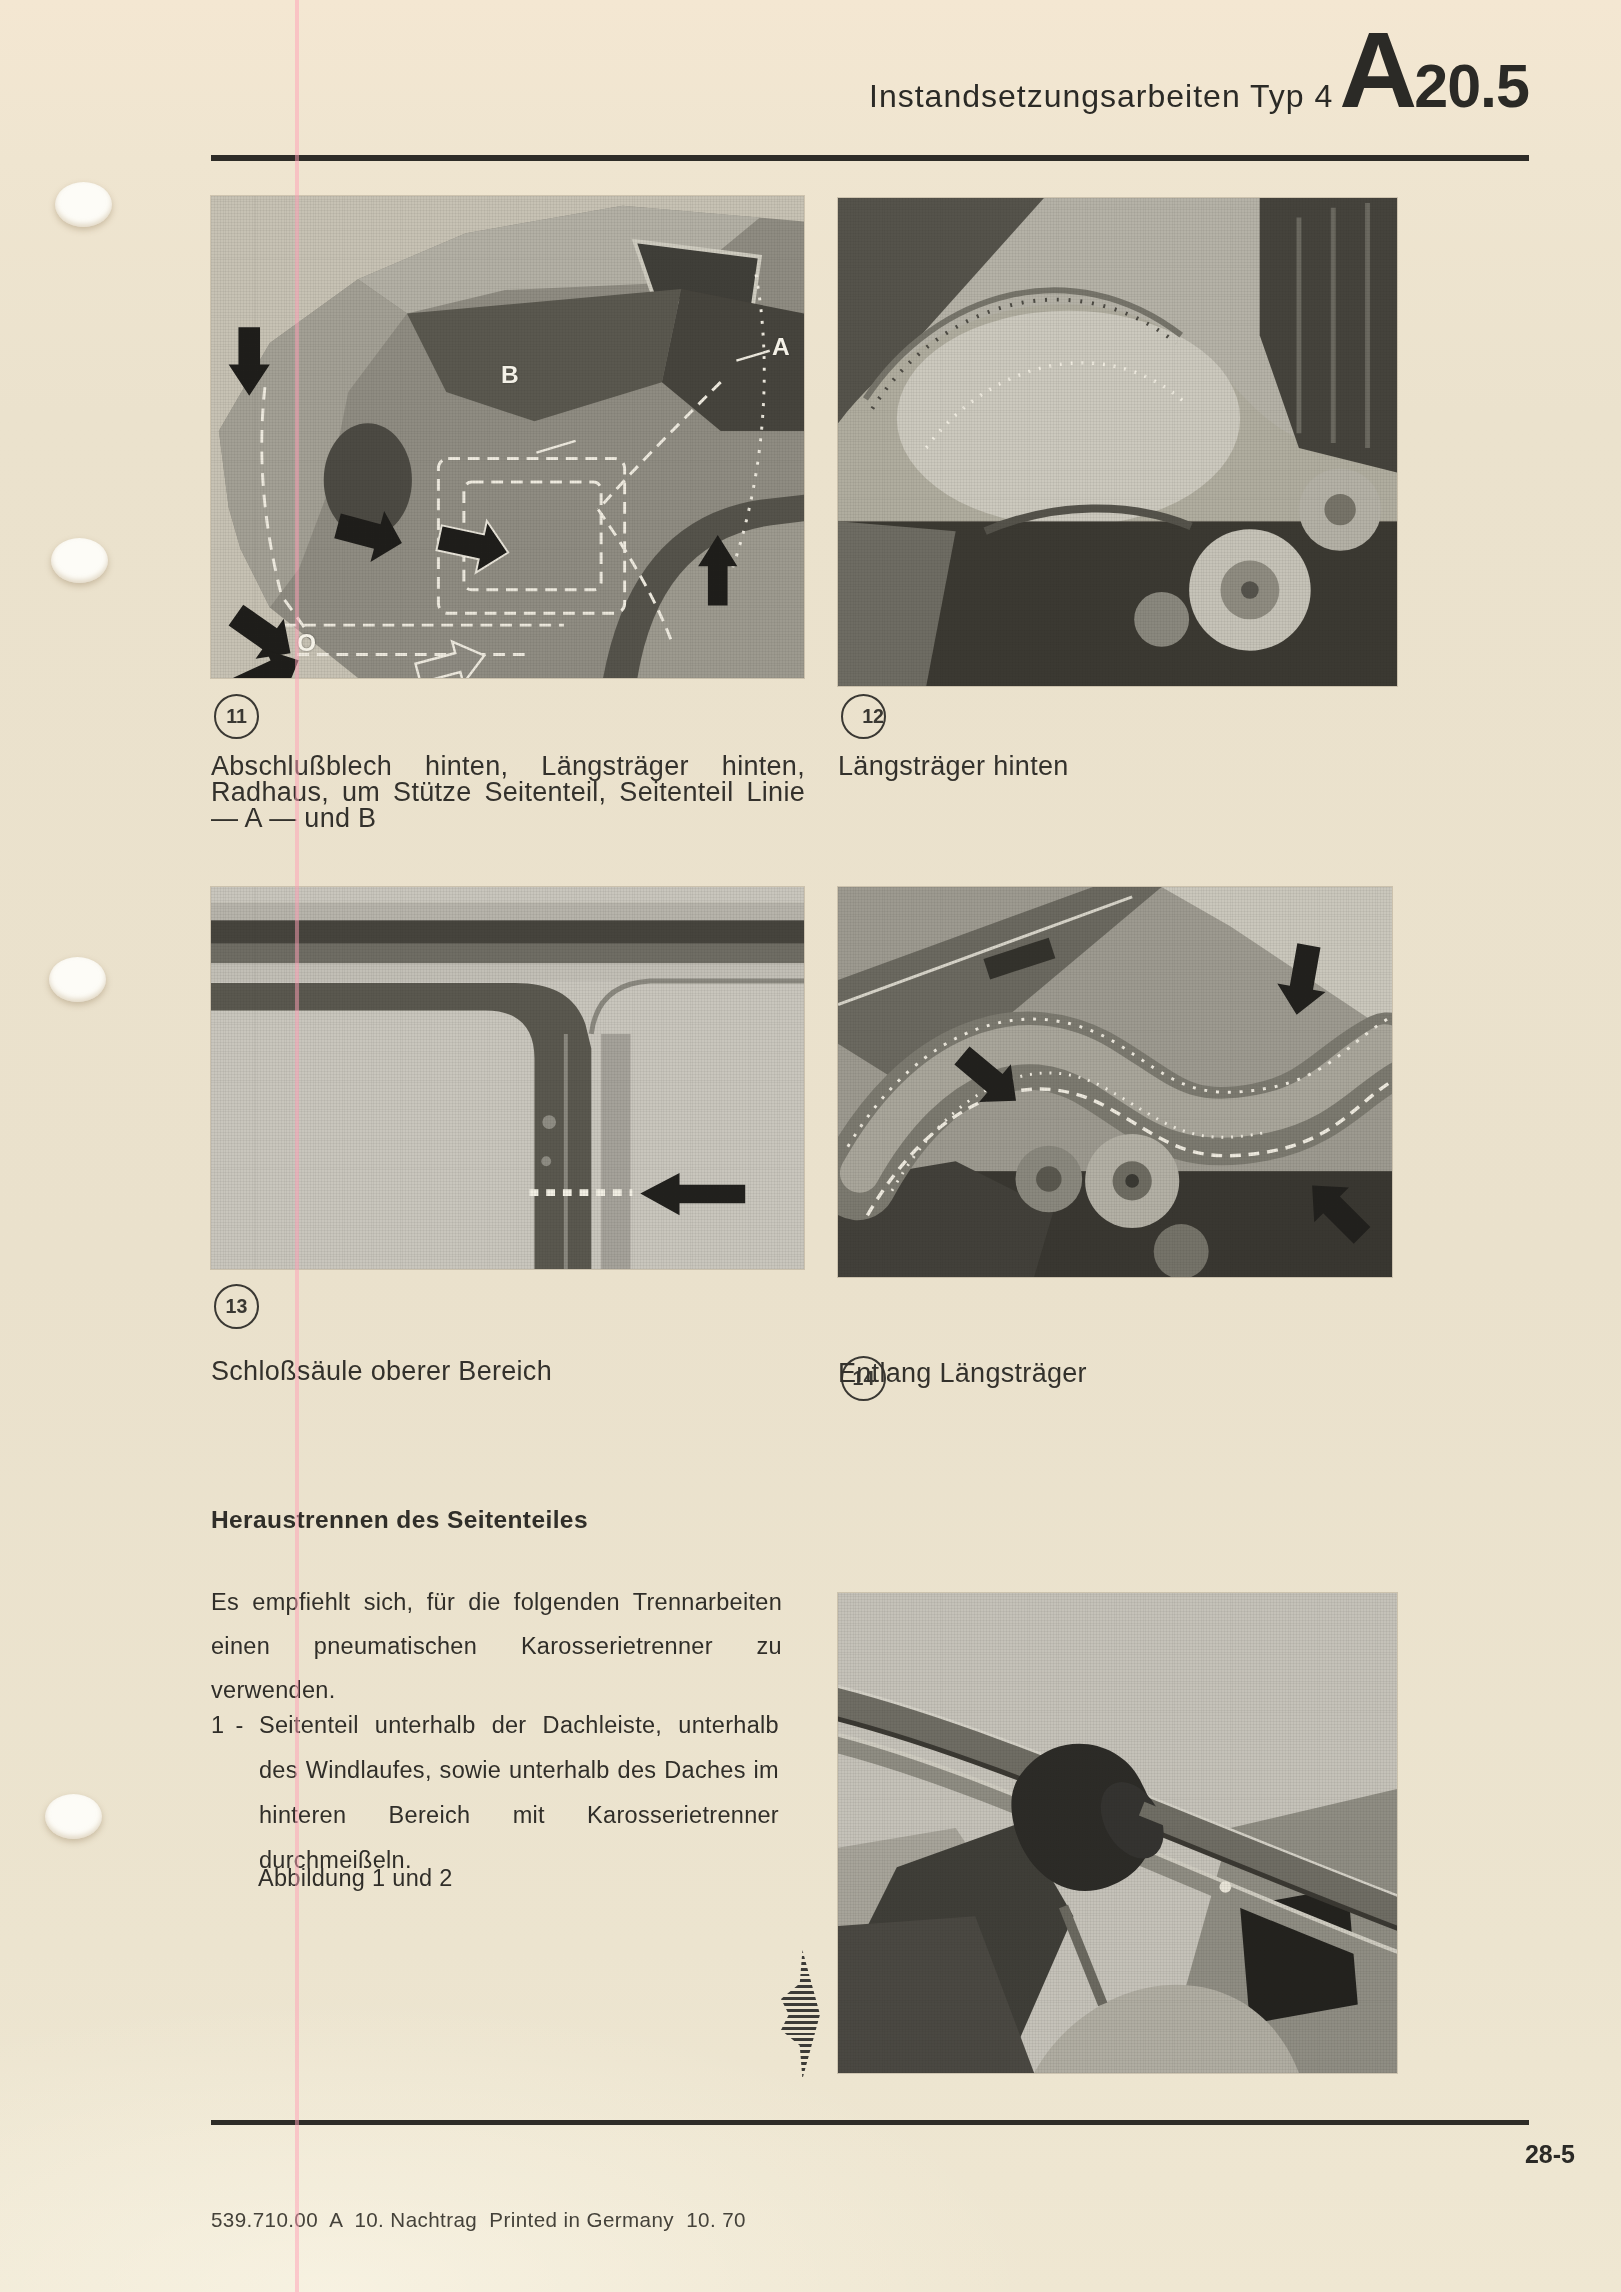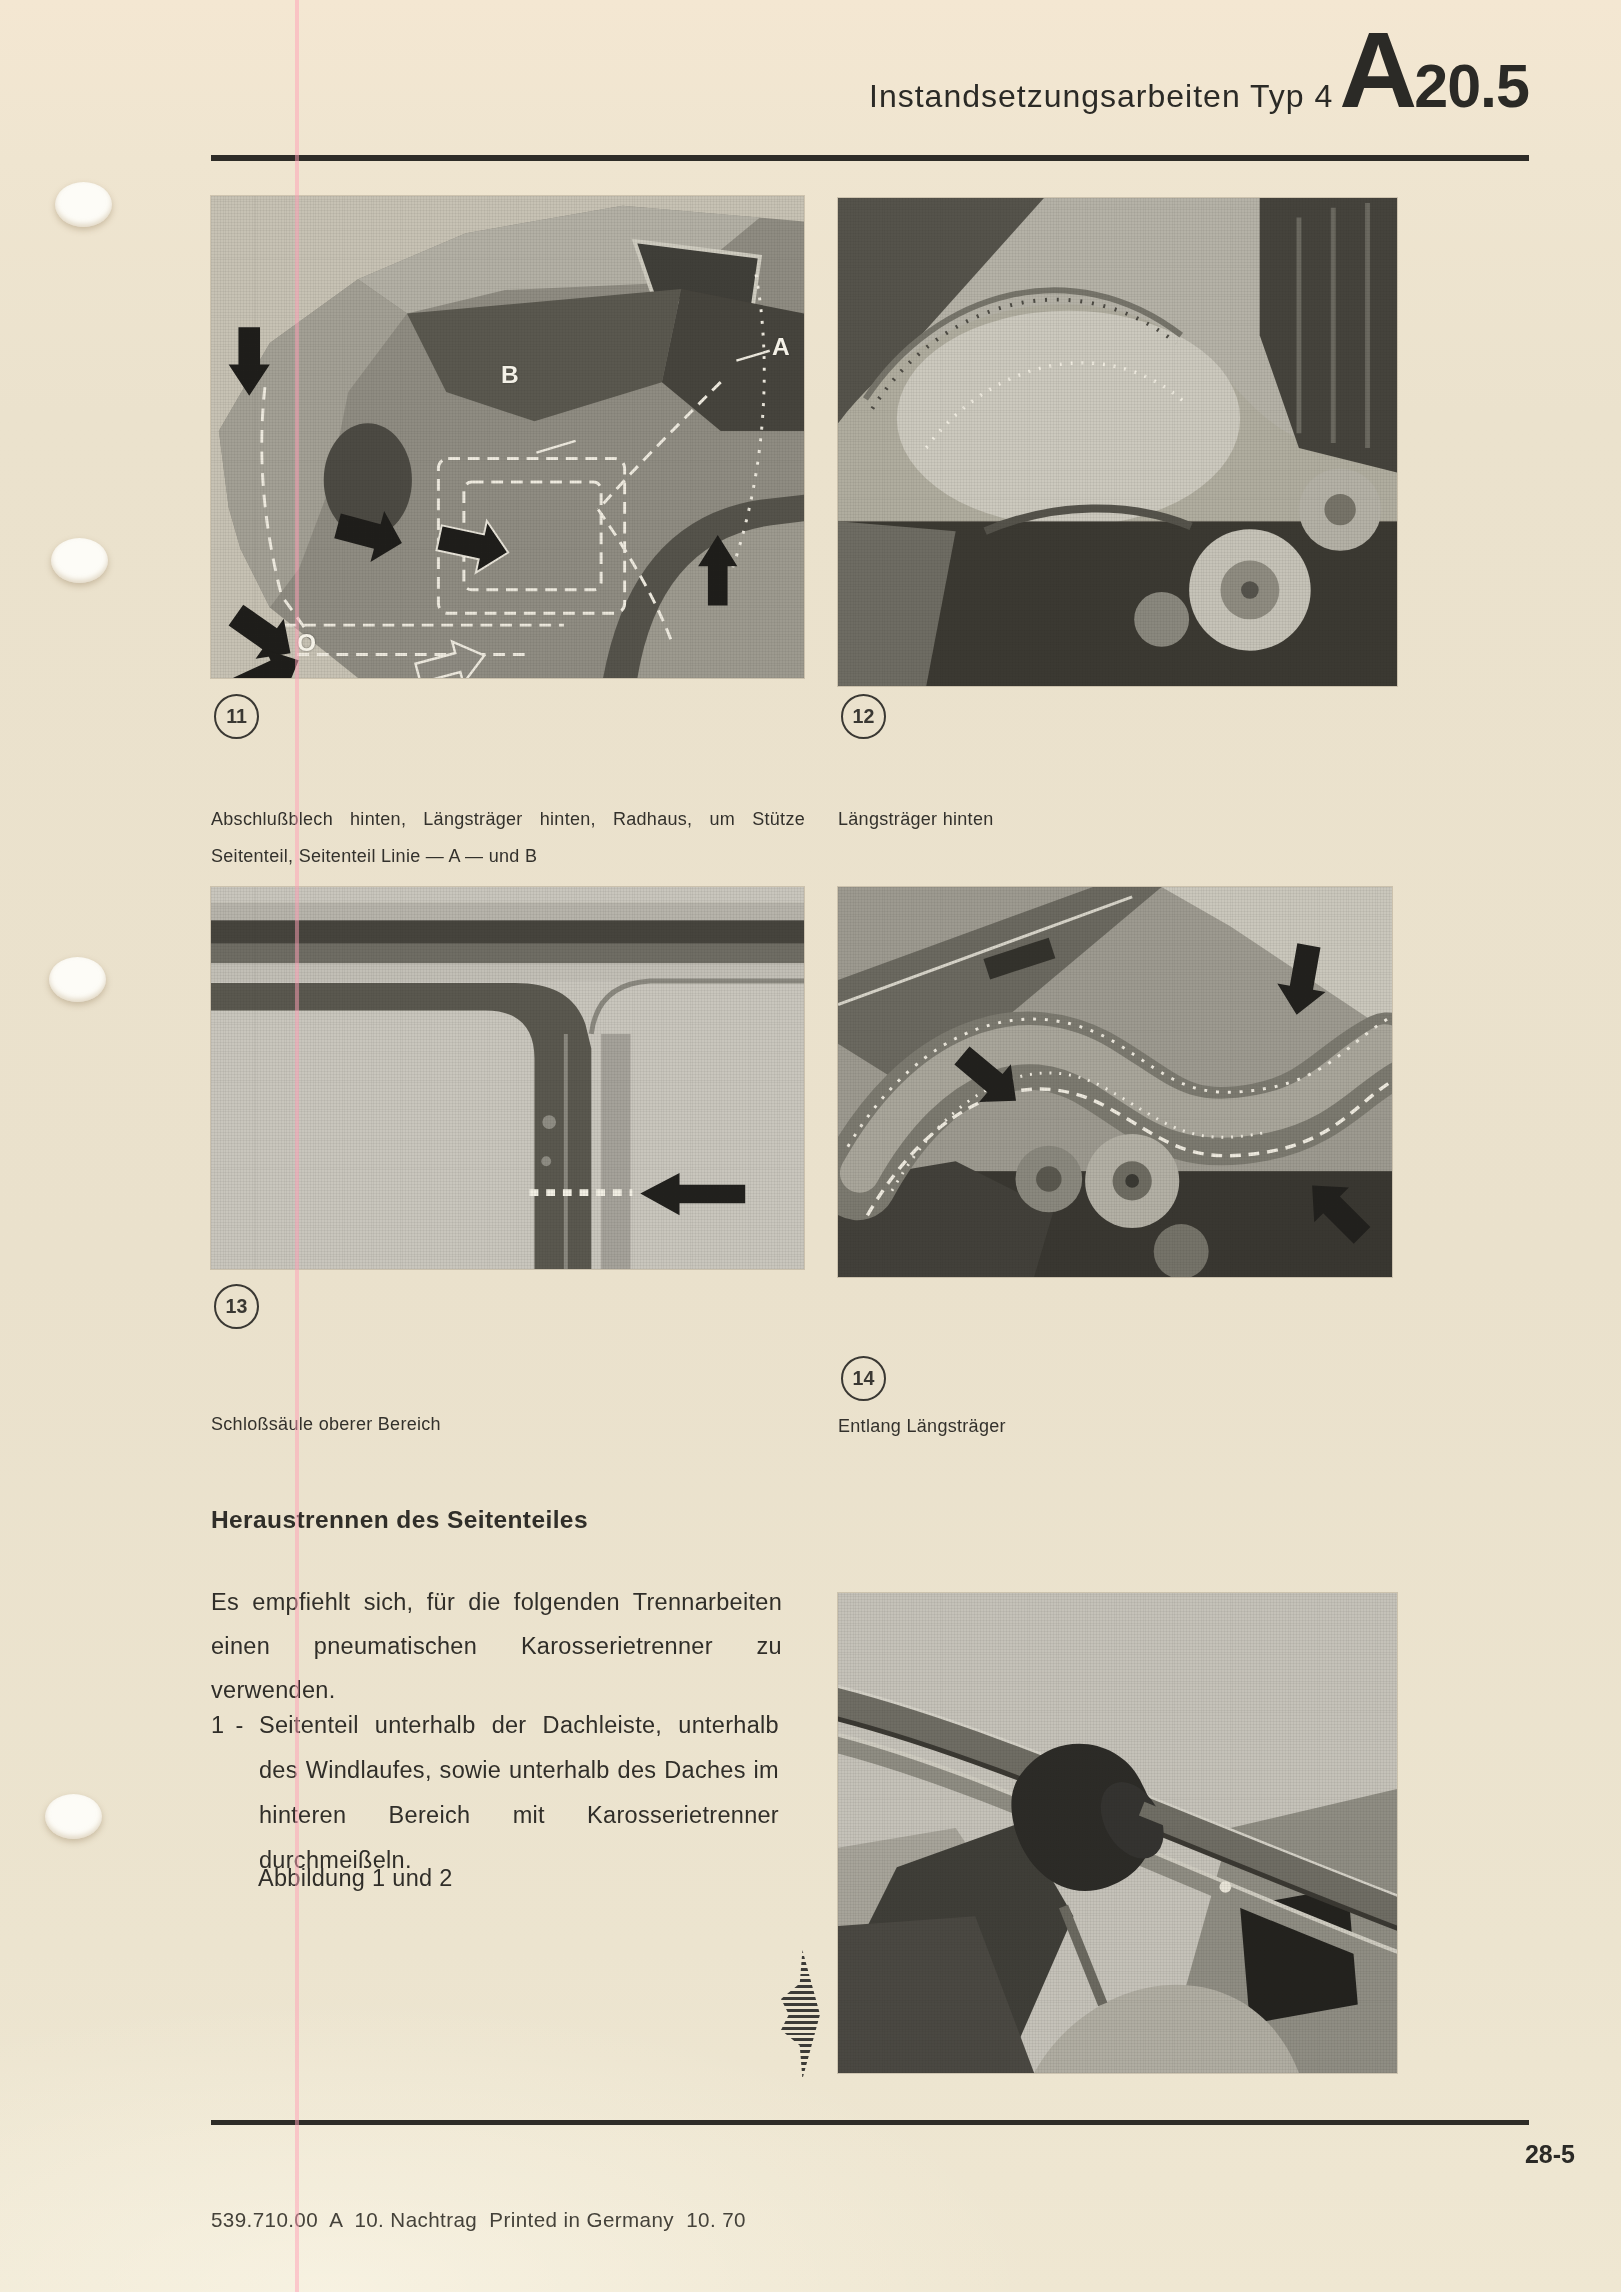--- a/index.html
+++ b/index.html
@@ -43,23 +43,23 @@
   .ph12{left:838px;top:198px;width:559px;height:488px;}
   .ph13{left:211px;top:887px;width:593px;height:382px;}
   .ph14{left:838px;top:887px;width:554px;height:390px;}
   .ph15{left:838px;top:1593px;width:559px;height:480px;}
 
   .overlay-letter{position:absolute;color:#f4f1e7;font-size:24.5px;font-weight:600;z-index:3;text-shadow:0 0 2px rgba(40,40,35,.6);}
 
   
   .fig-circle{position:absolute;width:41px;height:41px;border:2.9px solid #3a3833;border-radius:50%;
      display:flex;align-items:center;justify-content:center;font-size:19.6px;font-weight:600;color:#3a3833;z-index:2;}
-  .c11{left:214px;top:694px;} .c12{left:841px;top:694px;}
+  .c11{left:214px;top:694px;} .c12{left:841px;top:694px;justify-content:flex-end;}
   .c13{left:214px;top:1284px;} .c14{left:841px;top:1356px;}
-  .caption{position:absolute;font-size:18px;line-height:37px;letter-spacing:0.3px;color:#33312c;z-index:2;margin-top:48px;}
+  .caption{position:absolute;font-size:27px;line-height:26px;letter-spacing:0.3px;color:#33312c;z-index:2;}
   .cap11{left:211px;top:753px;width:594px;text-align:justify;}
   .cap12{left:838px;top:753px;width:549px;}
   .cap13{left:211px;top:1358px;width:594px;}
   .cap14{left:838px;top:1360px;width:549px;}
 
   
   .sec-heading{position:absolute;left:211px;top:1506px;font-size:24.5px;font-weight:700;letter-spacing:0.4px;z-index:2;}
   .intro{position:absolute;left:211px;top:1580px;width:571px;font-size:23.5px;line-height:44px;text-align:justify;letter-spacing:0.3px;z-index:2;}
   .step{position:absolute;left:211px;top:1703px;width:568px;display:flex;z-index:2;font-size:23.5px;line-height:45px;letter-spacing:0.3px;}
   .step .num{width:24.5px;flex:none;}

